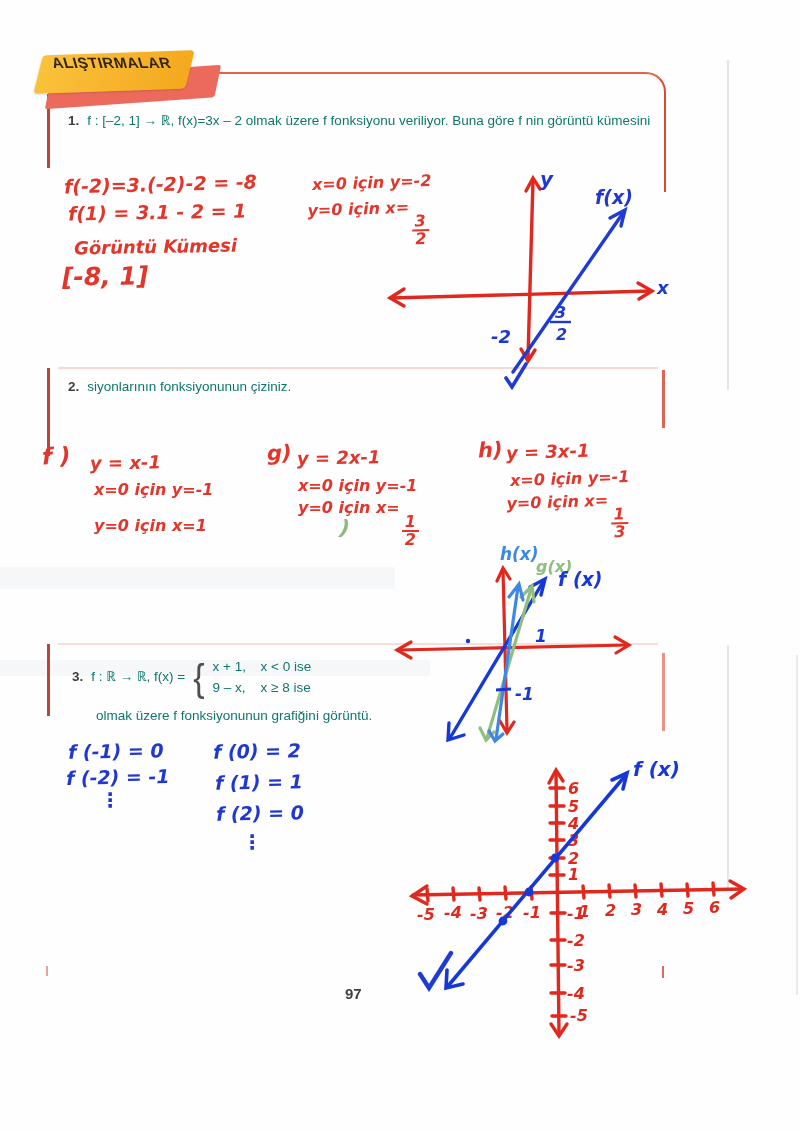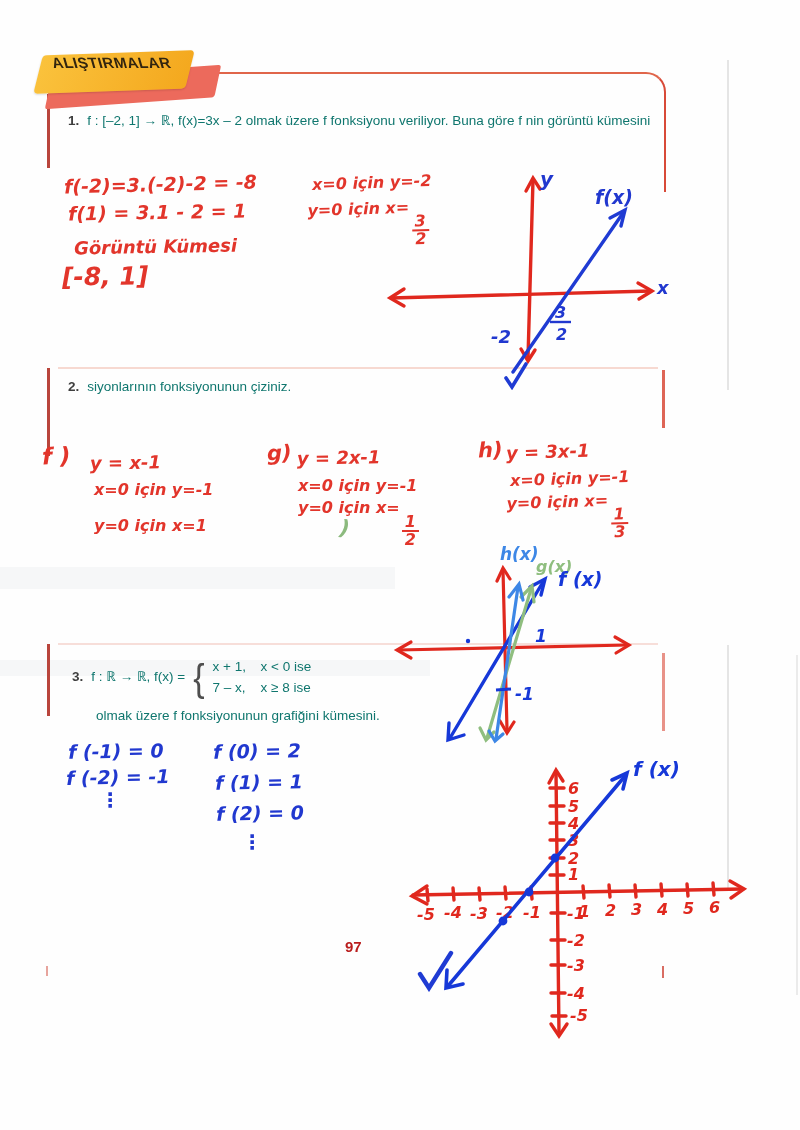--- a/index.html
+++ b/index.html
@@ -180,24 +180,24 @@
     <text x="127" y="158" font-size="17" fill="#1638d8">-1</text>
   </svg>
 
   <div class="pos" style="left:72px;top:656px;width:420px;">
     <div style="display:flex;align-items:center;gap:8px;">
       <span class="ptext pnum">3.</span>
       <span class="ptext">f : ℝ → ℝ,  f(x) =</span>
       <span style="font-size:34px;color:#4e4e4e;font-weight:300;transform:scaleY(1.15);line-height:1;">{</span>
       <div style="line-height:20px;">
         <div><span class="ptext" style="display:inline-block;width:48px;">x + 1,</span><span class="ptext">x &lt; 0  ise</span></div>
-        <div><span class="ptext" style="display:inline-block;width:48px;">7 – x,</span><span class="ptext">x ≥ 8  ise</span></div>
+        <div><span class="ptext" style="display:inline-block;width:48px;">9 – x,</span><span class="ptext">x ≥ 8  ise</span></div>
       </div>
     </div>
-    <div class="ptext" style="margin:8px 0 0 24px;">olmak üzere f fonksiyonunun grafiğini kümesini.</div>
+    <div class="ptext" style="margin:8px 0 0 24px;">olmak üzere f fonksiyonunun grafiğini görüntü.</div>
   </div>
 
   <div class="hw blue pos" style="left:68px;top:740px;font-size:19px;transform:rotate(-1deg);">f (-1) = 0</div>
   <div class="hw blue pos" style="left:66px;top:766px;font-size:19px;transform:rotate(-1deg);">f (-2) = -1</div>
   <div class="hw blue pos" style="left:100px;top:788px;font-size:20px;">⋮</div>
   <div class="hw blue pos" style="left:213px;top:740px;font-size:19px;transform:rotate(-1deg);">f (0) = 2</div>
   <div class="hw blue pos" style="left:215px;top:771px;font-size:19px;transform:rotate(-1deg);">f (1) = 1</div>
   <div class="hw blue pos" style="left:216px;top:802px;font-size:19px;transform:rotate(-1deg);">f (2) = 0</div>
   <div class="hw blue pos" style="left:242px;top:830px;font-size:20px;">⋮</div>
 
@@ -264,18 +264,18 @@
       <path d="M45,228 L222,18"></path>
       <path d="M209,22 L224,15 L220,31"></path>
       <path d="M44,212 L43,230 L60,226"></path>
     </g>
     <circle cx="152" cy="100" r="4.4" fill="#1638d8"></circle>
     <circle cx="126" cy="134" r="4.4" fill="#1638d8"></circle>
     <circle cx="100" cy="163" r="4.4" fill="#1638d8"></circle>
     <text x="230" y="18" font-size="20" fill="#1638d8">f (x)</text>
   </svg>
 
-  <div class="pos" style="left:345px;top:938px;font-size:15px;font-weight:bold;color:#b91c1c;font-family:'Liberation Sans',sans-serif;">97</div>
+  <div class="pos" style="left:345px;top:985px;font-size:15px;font-weight:bold;color:#404040;font-family:'Liberation Sans',sans-serif;">97</div>
   <svg class="pos" style="left:415px;top:950px;" width="40" height="42" viewBox="0 0 40 42">
     <path d="M5,24 L14,38 L36,3" fill="none" stroke="#1f3bd3" stroke-width="4.4" stroke-linecap="round"></path>
   </svg>
 
 </div>
 
 </body></html>

